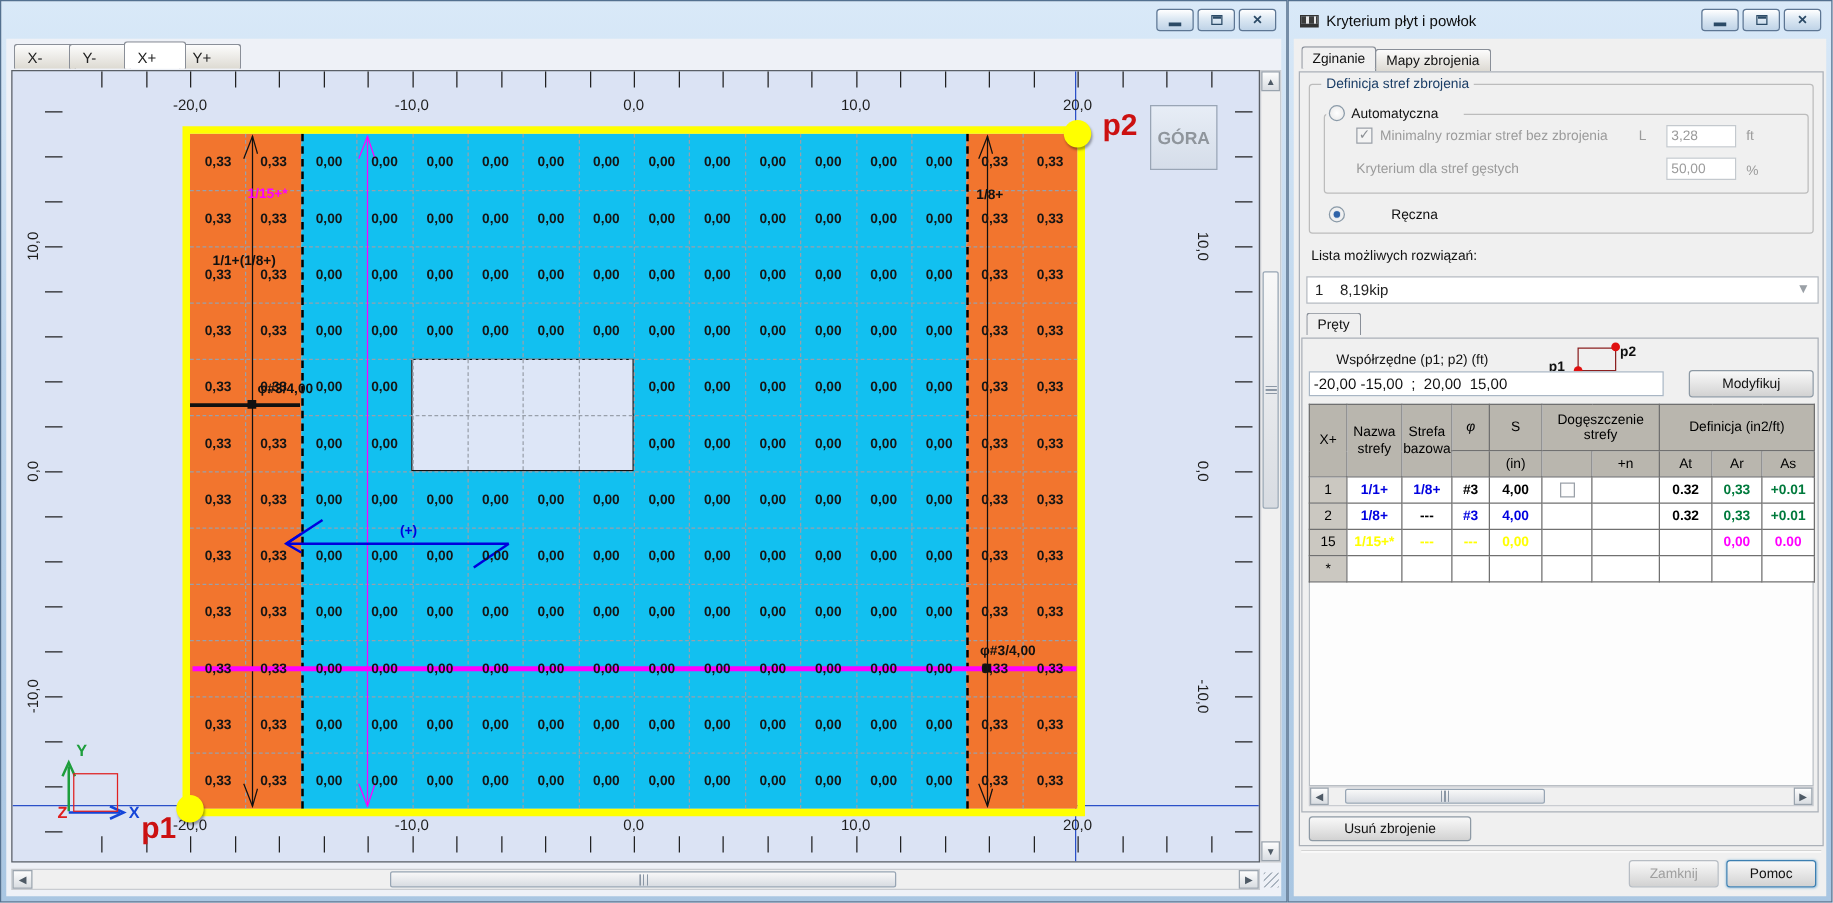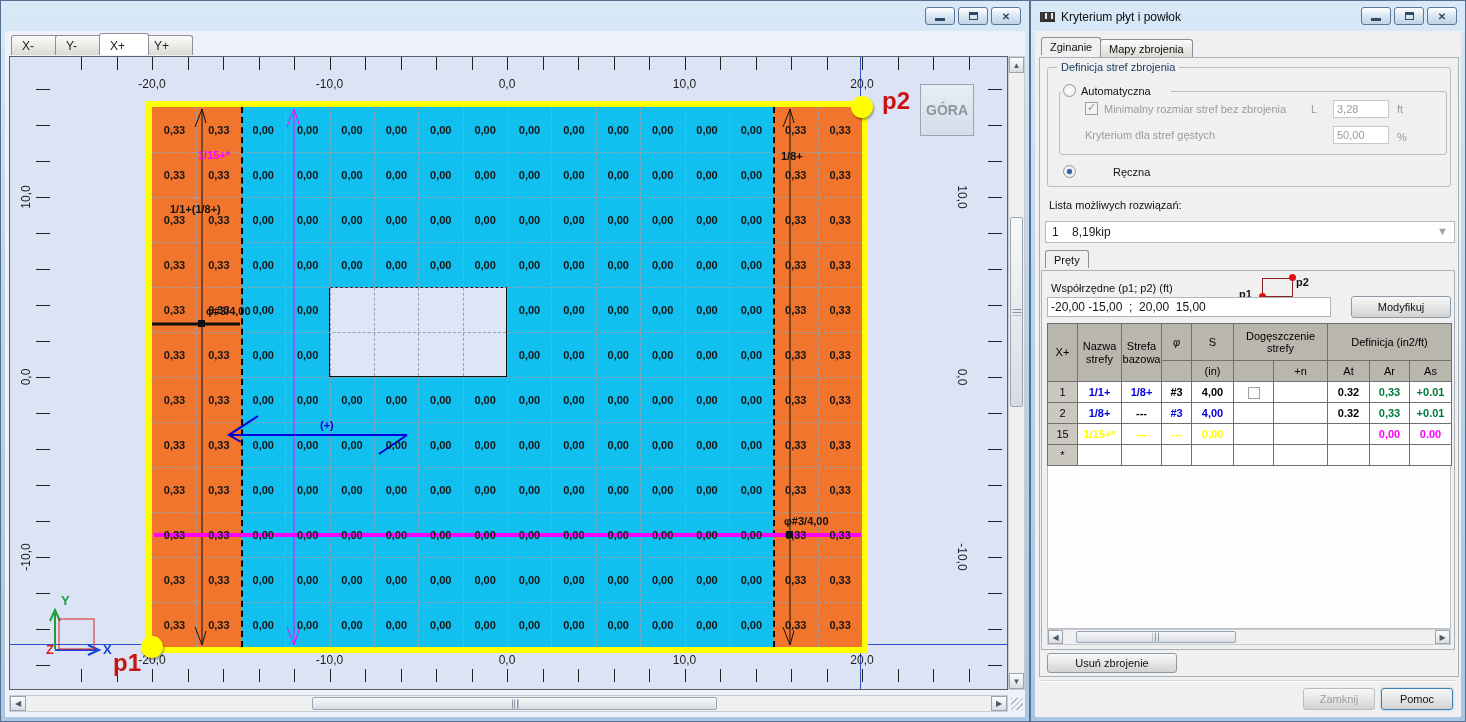--- a/index.html
+++ b/index.html
@@ -598,21 +598,21 @@
   <div class="lbl" style="left:50px; top:165px;margin-left:32px;">Ręczna</div>
 
   <div class="lbl" style="left:18px; top:198px;">Lista możliwych rozwiązań:</div>
   <div class="combo" style="left:14px; top:220px; width:410px; height:22px;">
     <span class="combo-text">1    8,19kip</span>
     <span class="combo-arr">▼</span>
   </div>
 
   <div class="dtab active" style="left:14px; top:249px; background:#f0f0f0;">Pręty</div>
   <div class="dpage" style="left:10px; top:269px; width:414px; height:380px;"></div>
-  <div class="lbl" style="left:20px; top:281px;text-align:center;">Współrzędne (p1; p2) (ft)</div>
+  <div class="lbl" style="left:38px; top:281px;text-align:center;">Współrzędne (p1; p2) (ft)</div>
   <div class="lbl" style="left:208px; top:287px; font-weight:bold;">p1</div>
   <div style="position:absolute; left:231px; top:277px; width:31px; height:19px; border:1px solid #8b2020;"></div>
   <div style="position:absolute; left:228px; top:292px; width:7px; height:7px; border-radius:50%; background:#e01010;"></div>
   <div style="position:absolute; left:258px; top:273px; width:7px; height:7px; border-radius:50%; background:#e01010;"></div>
   <div class="lbl" style="left:265px; top:275px; font-weight:bold;">p2</div>
   <input class="tbox" style="left: 16px; top: 296px; width: 284px; height: 20px; font-size: 12px;" value="-20,00 -15,00  ;  20,00  15,00">
   <button class="btn" style="left:320px; top:295px; width:100px; height:22px;">Modyfikuj</button>
 
   <div style="position:absolute; left:16px; top:322px; width:404px; height:306px; background:#fdfdfd; border:1px solid #b9bec4;"></div>
   <table id="dtable" style="position:absolute; left:16px; top:322px; width:404px;">

